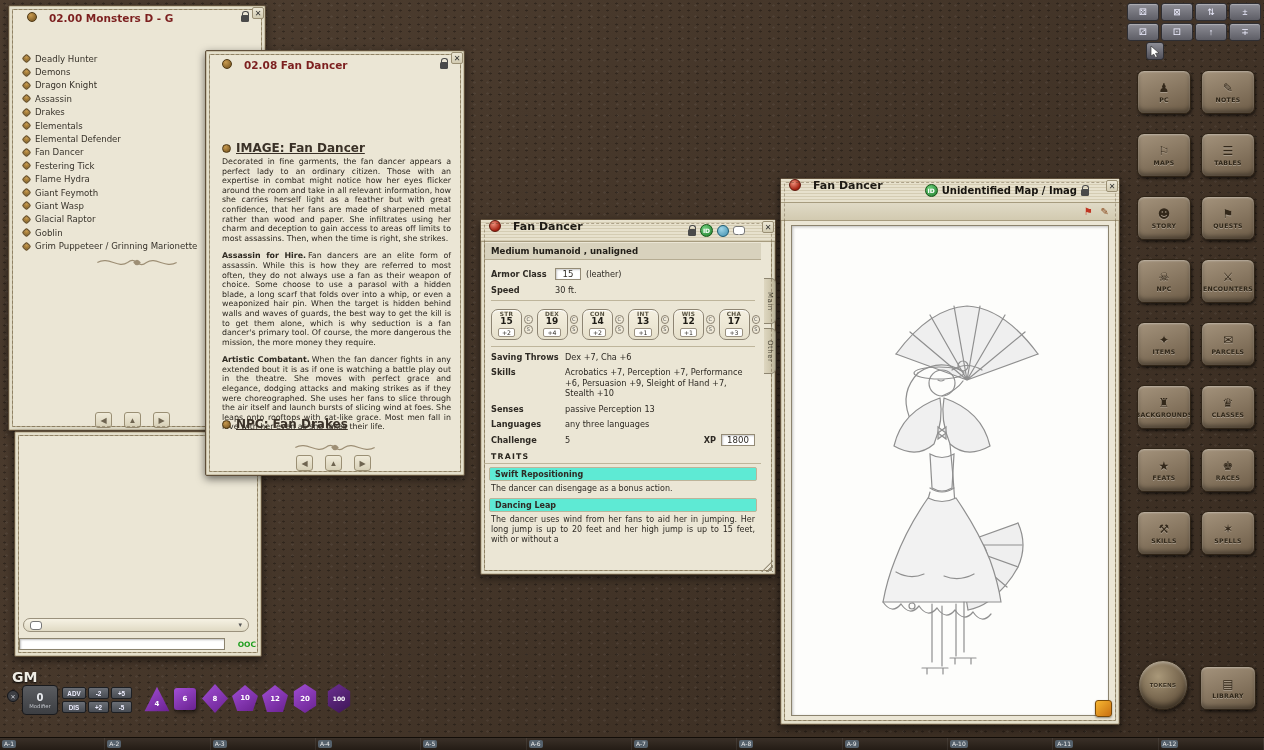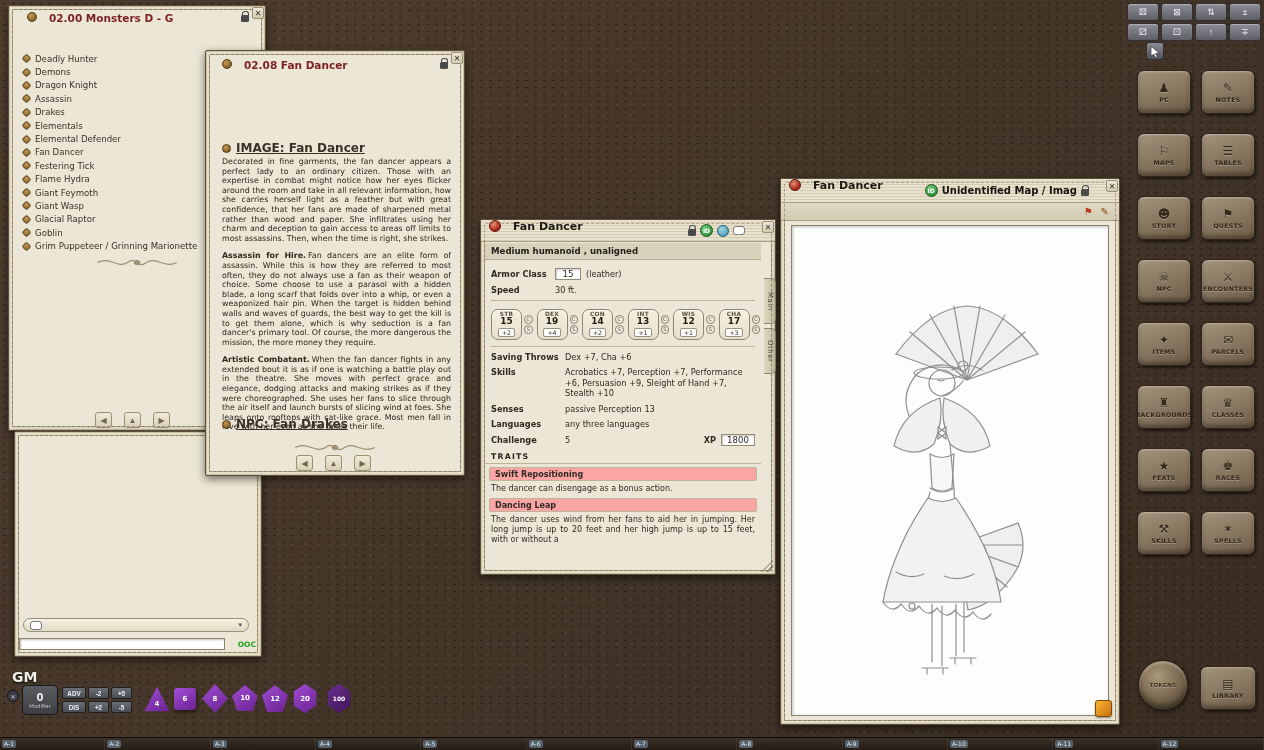--- a/index.html
+++ b/index.html
@@ -86,21 +86,21 @@
 .ab{width:31px;border:1px solid #8d8472;border-radius:7px;background:linear-gradient(#f4efdf,#e6e0cb);
   display:flex;flex-direction:column;align-items:center;padding:1px 0 2px;box-shadow:inset 0 1px 1px #fff}
 .ab-name{font-size:5.8px;font-weight:bold;color:#55503f;letter-spacing:.3px}
 .ab-score{font-size:9px;font-weight:bold;color:#1f1c16;line-height:9px}
 .ab-mod{margin-top:1.5px;font-size:6.2px;border:1px solid #9a9180;background:#fff;padding:0 3px;border-radius:2px}
 .cscol{display:flex;flex-direction:column;gap:1.5px}
 .cs{width:8.5px;height:8.5px;border-radius:50%;border:1px solid #8a8170;background:#efe9d8;font-size:5px;
   display:flex;align-items:center;justify-content:center;color:#555;cursor:pointer}
 .chal-row .xp{margin-left:auto;font-weight:bold;margin-right:5px}
 .traits-h{font-size:7.8px;font-weight:bold;letter-spacing:1.2px;padding:4px 6px 2px;border-bottom:1px solid #beb59b;color:#2a261f}
-.trait-name{background:#fca5a5;border:1px solid #bdb499;border-radius:2px;margin:3px 4px 0;padding:1.5px 5px;font-size:8px;font-weight:bold}
+.trait-name{background:#5eead4;border:1px solid #bdb499;border-radius:2px;margin:3px 4px 0;padding:1.5px 5px;font-size:8px;font-weight:bold}
 .trait-text{font-size:8px;line-height:10px;padding:3px 6px 1px;text-align:justify}
 .vtabs{position:absolute;inset:0;pointer-events:none}
 .vtab{pointer-events:auto;position:absolute;right:-1px;width:12px;height:46px;background:linear-gradient(90deg,#ded7c0,#c4bca1);
   border:1px solid #8d8570;border-left:none;border-radius:0 5px 5px 0;writing-mode:vertical-rl;font-size:7px;color:#474336;
   display:flex;align-items:center;justify-content:center;letter-spacing:.5px;cursor:pointer}
 .vtabs .vtab:nth-child(1){top:58px}
 .vtabs .vtab:nth-child(2){top:108px}
 .grip-gray{position:absolute;right:2px;bottom:2px;width:12px;height:12px;
   background:repeating-linear-gradient(135deg,#9a917b 0 1.5px,transparent 1.5px 4px);clip-path:polygon(100% 0,100% 100%,0 100%)}
 

